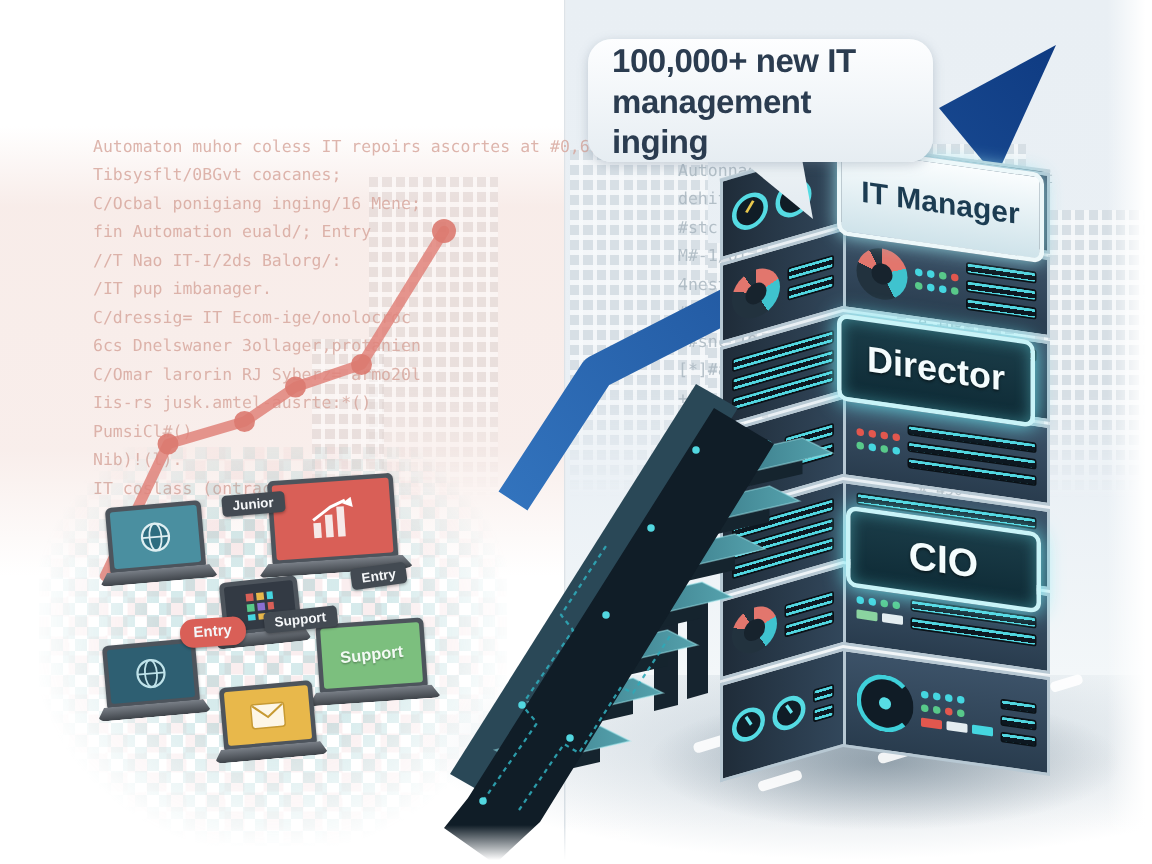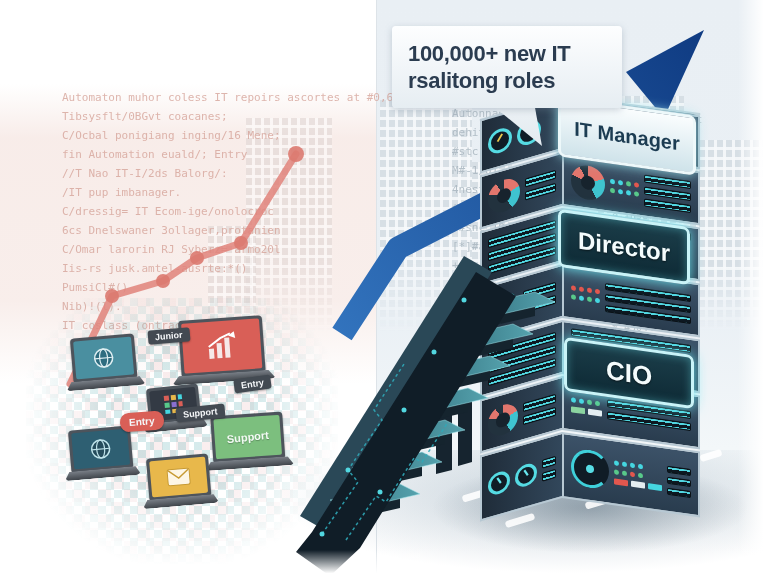--- a/index.html
+++ b/index.html
@@ -51,21 +51,21 @@
   .lt-base{height:9px;width:124%;margin-left:-12%;margin-top:-1px;border-radius:0 0 5px 5px;
     background:linear-gradient(#7a8088,#3e4349);clip-path:polygon(7% 0,93% 0,100% 100%,0 100%);}
   .scr-label{font-weight:bold;color:#f2faf3;font-size:11px;transform:rotate(-2deg);text-shadow:0 1px 1px rgba(0,0,0,.25);}
 
   
   .badge{position:absolute;z-index:9;background:#434a52;color:#f4f6f8;font-weight:bold;font-size:9px;
     padding:2px 7px;border-radius:3px;box-shadow:0 1px 2px rgba(0,0,0,.3);}
   .badge-red{background:#d95f57;border-radius:9px;font-size:10px;padding:4px 9px;}
 
   
-  .banner{position:absolute;left:392px;top:26px;width:230px;height:82px;z-index:14;border-radius:4px;
+  .banner{position:absolute;left:392px;top:26px;width:230px;height:82px;z-index:14;border-radius:16px;
     background:linear-gradient(180deg,#fdfeff,#e6edf2);box-shadow:0 2px 7px rgba(110,130,150,.35);
     display:flex;flex-direction:column;justify-content:center;padding:6px 16px;}
   .banner .bl{font-weight:bold;font-size:22px;line-height:27px;color:#2b3c50;letter-spacing:-.3px;}
   .banner-tail{position:absolute;left:486px;top:100px;width:56px;height:48px;z-index:14;
     background:linear-gradient(180deg,#eef3f6,#e2eaf0);clip-path:polygon(0 0,85% 0,100% 96%);}
 
   
   #tower{position:absolute;left:460px;top:90px;width:270px;height:440px;z-index:11;}
   .uface{position:absolute;border:2px solid #b7c8d3;}
   .uL{left:20px;width:82px;height:54px;transform:skewY(-16deg);transform-origin:100% 0;
@@ -478,18 +478,18 @@
       <circle cx="404" cy="410" r="2.5"></circle>
         <circle cx="434" cy="352" r="2.5"></circle>
       <circle cx="464" cy="300" r="2.5"></circle>
         <circle cx="380" cy="492" r="2.5"></circle>
     </g>
   </svg>
 
   <div class="banner-tail"></div>
   <div class="banner">
     <span class="bl">100,000+ new IT</span>
-    <span class="bl">rsalitong roles</span>
+    <span class="bl">management inging</span>
   </div>
 
   <div class="fade-right"></div>
   <div class="fade-bottom"></div>
 </div>
 
 </body></html>

